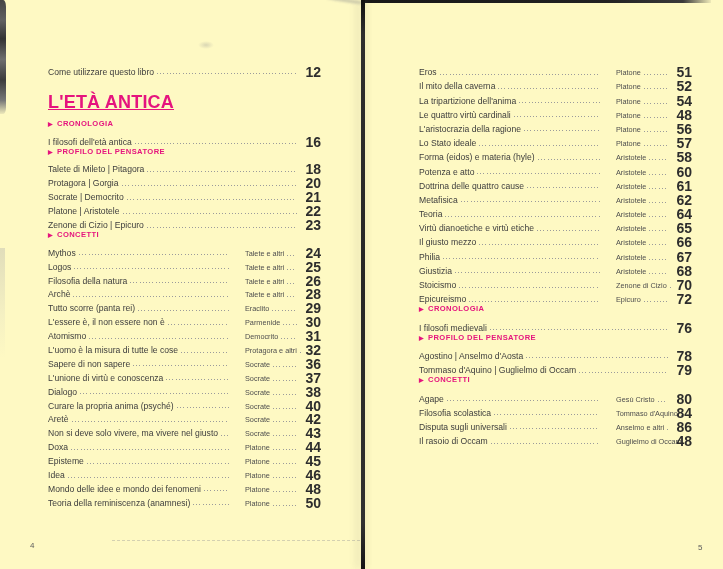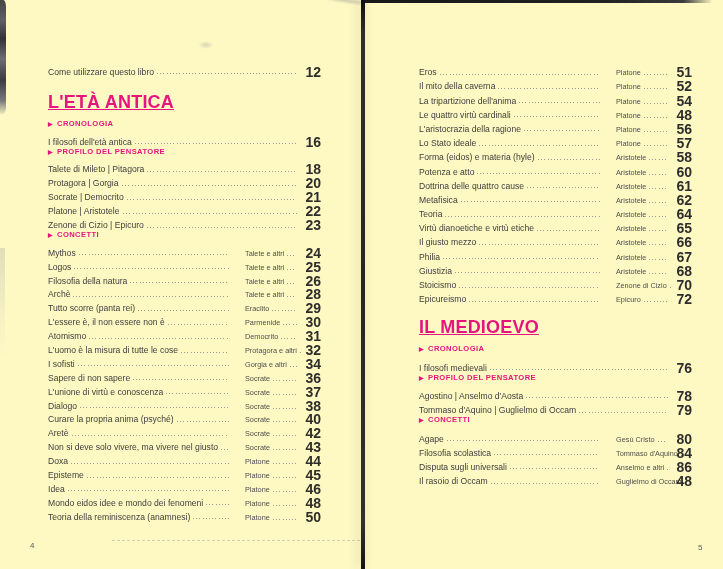--- a/index.html
+++ b/index.html
@@ -233,29 +233,20 @@
   <div class="row">
     <span class="t">L'uomo è la misura di tutte le cose</span>
     <span class="dots"></span>
     <span class="attr-wrap">
       <span class="attr">Protagora e altri</span>
       <span class="dots"></span>
     </span>
     <span class="pg">32</span>
   </div>
 
-  <div class="row">
-    <span class="t">I sofisti</span>
-    <span class="dots"></span>
-    <span class="attr-wrap">
-      <span class="attr">Gorgia e altri</span>
-      <span class="dots"></span>
-    </span>
-    <span class="pg">34</span>
-  </div>
 
   <div class="row">
     <span class="t">Sapere di non sapere</span>
     <span class="dots"></span>
     <span class="attr-wrap">
       <span class="attr">Socrate</span>
       <span class="dots"></span>
     </span>
     <span class="pg">36</span>
   </div>
@@ -334,21 +325,21 @@
     <span class="t">Idea</span>
     <span class="dots"></span>
     <span class="attr-wrap">
       <span class="attr">Platone</span>
       <span class="dots"></span>
     </span>
     <span class="pg">46</span>
   </div>
 
   <div class="row">
-    <span class="t">Mondo eidos idee e mondo dei fenomeni</span>
+    <span class="t">Mondo delle idee e mondo dei fenomeni</span>
     <span class="dots"></span>
     <span class="attr-wrap">
       <span class="attr">Platone</span>
       <span class="dots"></span>
     </span>
     <span class="pg">48</span>
   </div>
 
   <div class="row">
     <span class="t">Teoria della reminiscenza (anamnesi)</span>
@@ -524,21 +515,20 @@
   <div class="row">
     <span class="t">Epicureismo</span>
     <span class="dots"></span>
     <span class="attr-wrap">
       <span class="attr">Epicuro</span>
       <span class="dots"></span>
     </span>
     <span class="pg">72</span>
   </div>
 
-  <div class="heading" style="color: rgb(229, 20, 126);">IL MEDIOEVO</div>
 
   <div class="subheading" style="color: rgb(229, 20, 126);">
     <span class="tri">▶</span>
     <span class="subheading-label">CRONOLOGIA</span>
   </div>
 
   <div class="row">
     <span class="t">I filosofi medievali</span>
     <span class="dots"></span>
 

